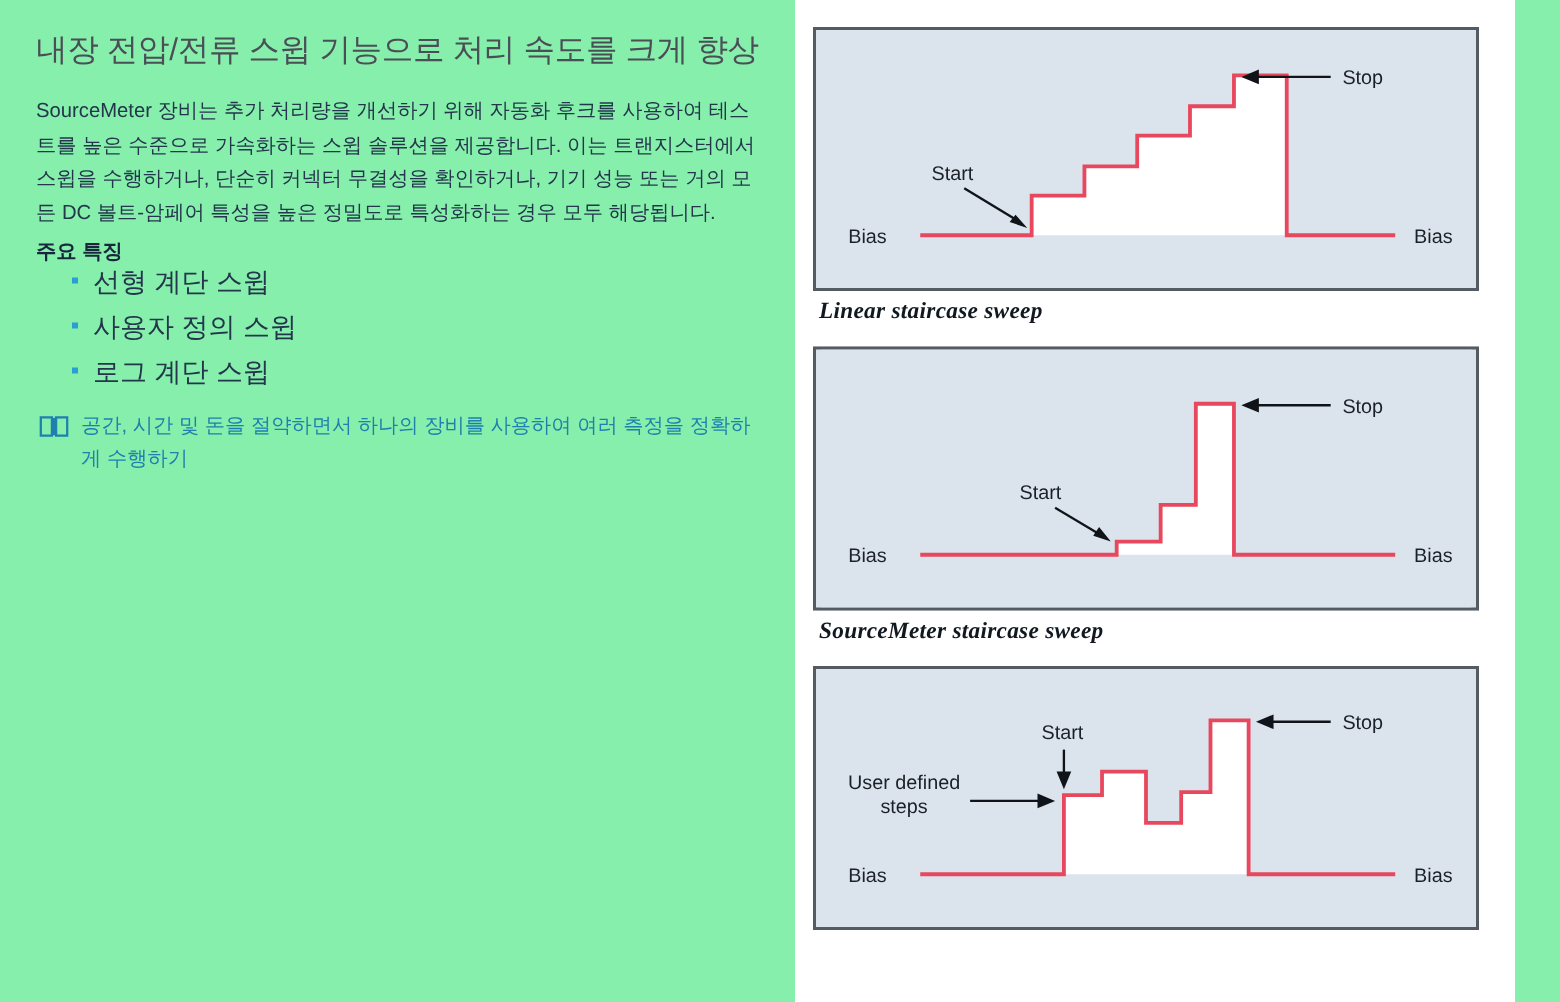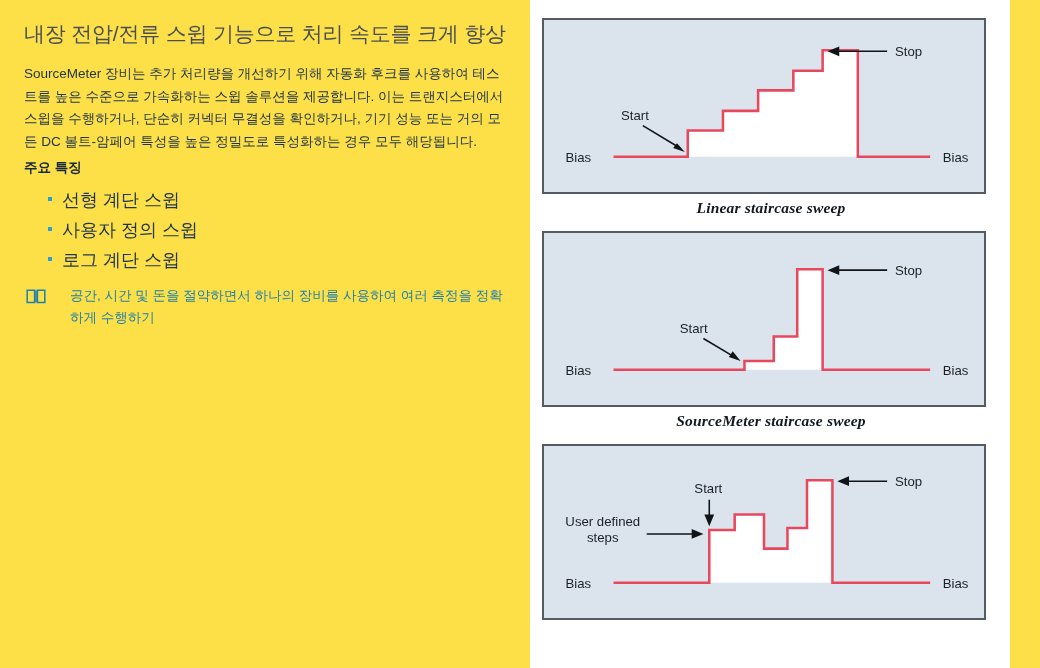--- a/index.html
+++ b/index.html
@@ -11,21 +11,21 @@
     width: 1040px;
     height: 668px;
     font-family: "Liberation Sans", sans-serif;
     overflow: hidden;
     position: relative;
   }
   .page {
     position: relative;
     width: 1040px;
     height: 668px;
-    background: #fde047;
+    background: #86efac;
   }
   
   .left-col {
     position: absolute;
     left: 0; top: 0;
     width: 530px;
     height: 668px;
     padding: 18px 22px 0 24px;
     box-sizing: border-box;
   }
@@ -41,21 +41,21 @@
     font-size: 13.5px;
     line-height: 22.5px;
     color: #23364b;
     margin: 0 0 6px 0;
     max-width: 486px;
   }
   .section-heading {
     font-size: 13.5px;
     font-weight: bold;
     color: #17283c;
-    margin: 0 0 14px 0;
+    margin: 0 0 2px 0;
   }
   .feature-list {
     list-style: none;
     margin: 0 0 16px 0;
     padding: 0 0 0 38px;
   }
   .feature-list li {
     position: relative;
     font-size: 18px;
     line-height: 18px;
@@ -67,21 +67,21 @@
     left: -14px;
     top: 6px;
     width: 4px;
     height: 4px;
     background: #2b9fd4;
     display: block;
   }
   .note-row {
     display: flex;
     align-items: flex-start;
-    gap: 24px;
+    gap: 8px;
     padding-left: 2px;
     margin-top: 14px;
   }
   .book-icon {
     flex: 0 0 auto;
     width: 20px;
     height: 16px;
     margin-top: 3px;
   }
   .note-text {
@@ -112,21 +112,20 @@
     display: block;
   }
   .fig-caption {
     font-family: "Liberation Serif", serif;
     font-weight: bold;
     font-style: italic;
     font-size: 15.5px;
     color: #111820;
     margin: 5px 0 0 4px;
     letter-spacing: 0.2px;
-    text-align: center;
   }
   .fig-svg-label {
     font-family: "Liberation Sans", sans-serif;
     font-size: 13.5px;
     fill: #1b2026;
   }
 </style>
 </head>
 <body>
 

